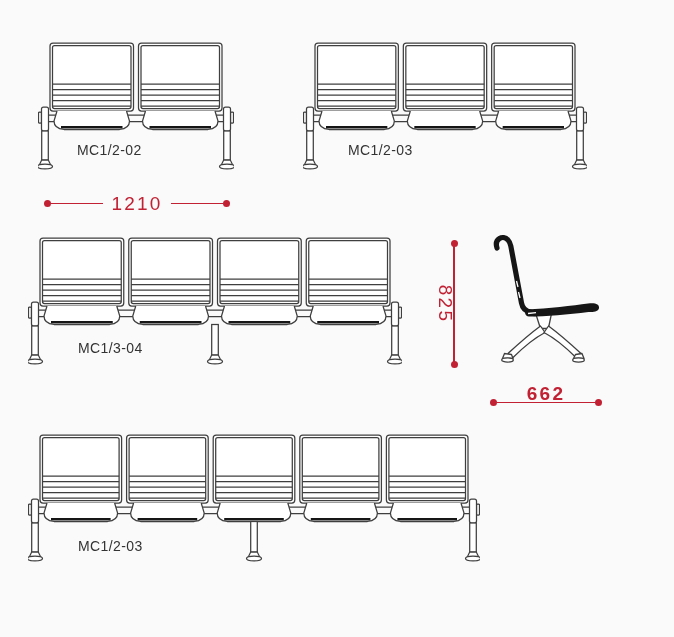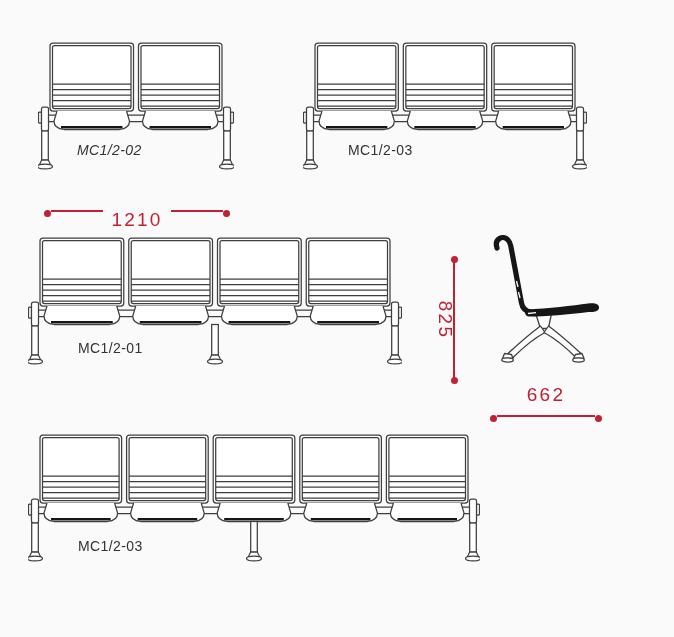--- a/index.html
+++ b/index.html
@@ -7,29 +7,29 @@
     position:relative; width:674px; height:637px;
     background:var(--c-bg,#fafafa); overflow:hidden;
     font-family:"Liberation Sans", sans-serif;
   }
   .bench { position:absolute; }
   .model-label {
     position:absolute; font-size:14px; letter-spacing:.4px;
     color:var(--c-label,#333); line-height:1; white-space:nowrap;
   }
   .dim {
-    position:absolute; display:flex; align-items:flex-start;
-    color:var(--c-dim,#c22033); font-size:19px; letter-spacing:2.2px; line-height:1;margin-top:16px;
+    position:absolute; display:flex; align-items:center;
+    color:var(--c-dim,#c22033); font-size:19px; letter-spacing:2.2px; line-height:1;
   }
   .dim .dot { flex:none; width:7px; height:7px; border-radius:50%; background:var(--c-dim,#c22033); }
   .dim .dline { flex:1; height:1.5px; background:var(--c-dim,#c22033); }
   .dim .dtext { padding:0 8px; white-space:nowrap; }
   
   .dim662 { height:7px; }
-  .dim662 .dtext { position:absolute; bottom:18px; left:50%; transform:translateX(-50%); padding:0; }
+  .dim662 .dtext { position:absolute; bottom:3px; left:50%; transform:translateX(-50%); padding:0;font-weight:bold; }
   
   .vdim { display:block; }
   .vdim .dot { position:absolute; left:22.5px; }
   .vdim .dot.top { top:0; }
   .vdim .dot.bot { bottom:0; }
   .vdim .vline { position:absolute; left:25.25px; top:5px; bottom:5px; width:1.5px; background:var(--c-dim,#c22033); }
   .vdim .dtext { position:absolute; top:50%; left:17px; transform:translate(-50%,-50%) rotate(90deg); padding:0; white-space:nowrap; }
   .chair { position:absolute; }
 </style>
 </head>
@@ -227,23 +227,23 @@
           <ellipse cx="7" cy="124.5" rx="7.5" ry="2.4" fill="#fff"></ellipse>
           <rect x="222.7" y="87.5" width="6.6" height="30.5" fill="#fff"></rect>
           <path d="M 222.7 118 L 220.5 122.5 L 231.5 122.5 L 229.3 118 Z" fill="#fff"></path>
           <ellipse cx="226" cy="124.5" rx="7.5" ry="2.4" fill="#fff"></ellipse>
           <rect x="441.7" y="89" width="6.6" height="29" fill="#fff"></rect>
           <path d="M 441.7 118 L 439.5 122.5 L 450.5 122.5 L 448.3 118 Z" fill="#fff"></path>
           <ellipse cx="445" cy="124.5" rx="7.5" ry="2.4" fill="#fff"></ellipse>
         </g>
       </svg></div>
 
-  <div class="model-label" style="left:77px;top:143px;font-style:italic;">MC1/2-02</div>
+  <div class="model-label" style="left:77px;top:143px;">MC1/2-02</div>
   <div class="model-label" style="left:348px;top:143px;">MC1/2-03</div>
-  <div class="model-label" style="left:78px;top:341px;">MC1/2-01</div>
+  <div class="model-label" style="left:78px;top:341px;">MC1/3-04</div>
   <div class="model-label" style="left:78px;top:539px;">MC1/2-03</div>
 
   <div class="dim" style="left:44px;top:194px;width:186px;">
     <span class="dot"></span>
     <span class="dline"></span>
     <span class="dtext">1210</span>
     <span class="dline"></span>
     <span class="dot"></span>
   </div>
 

